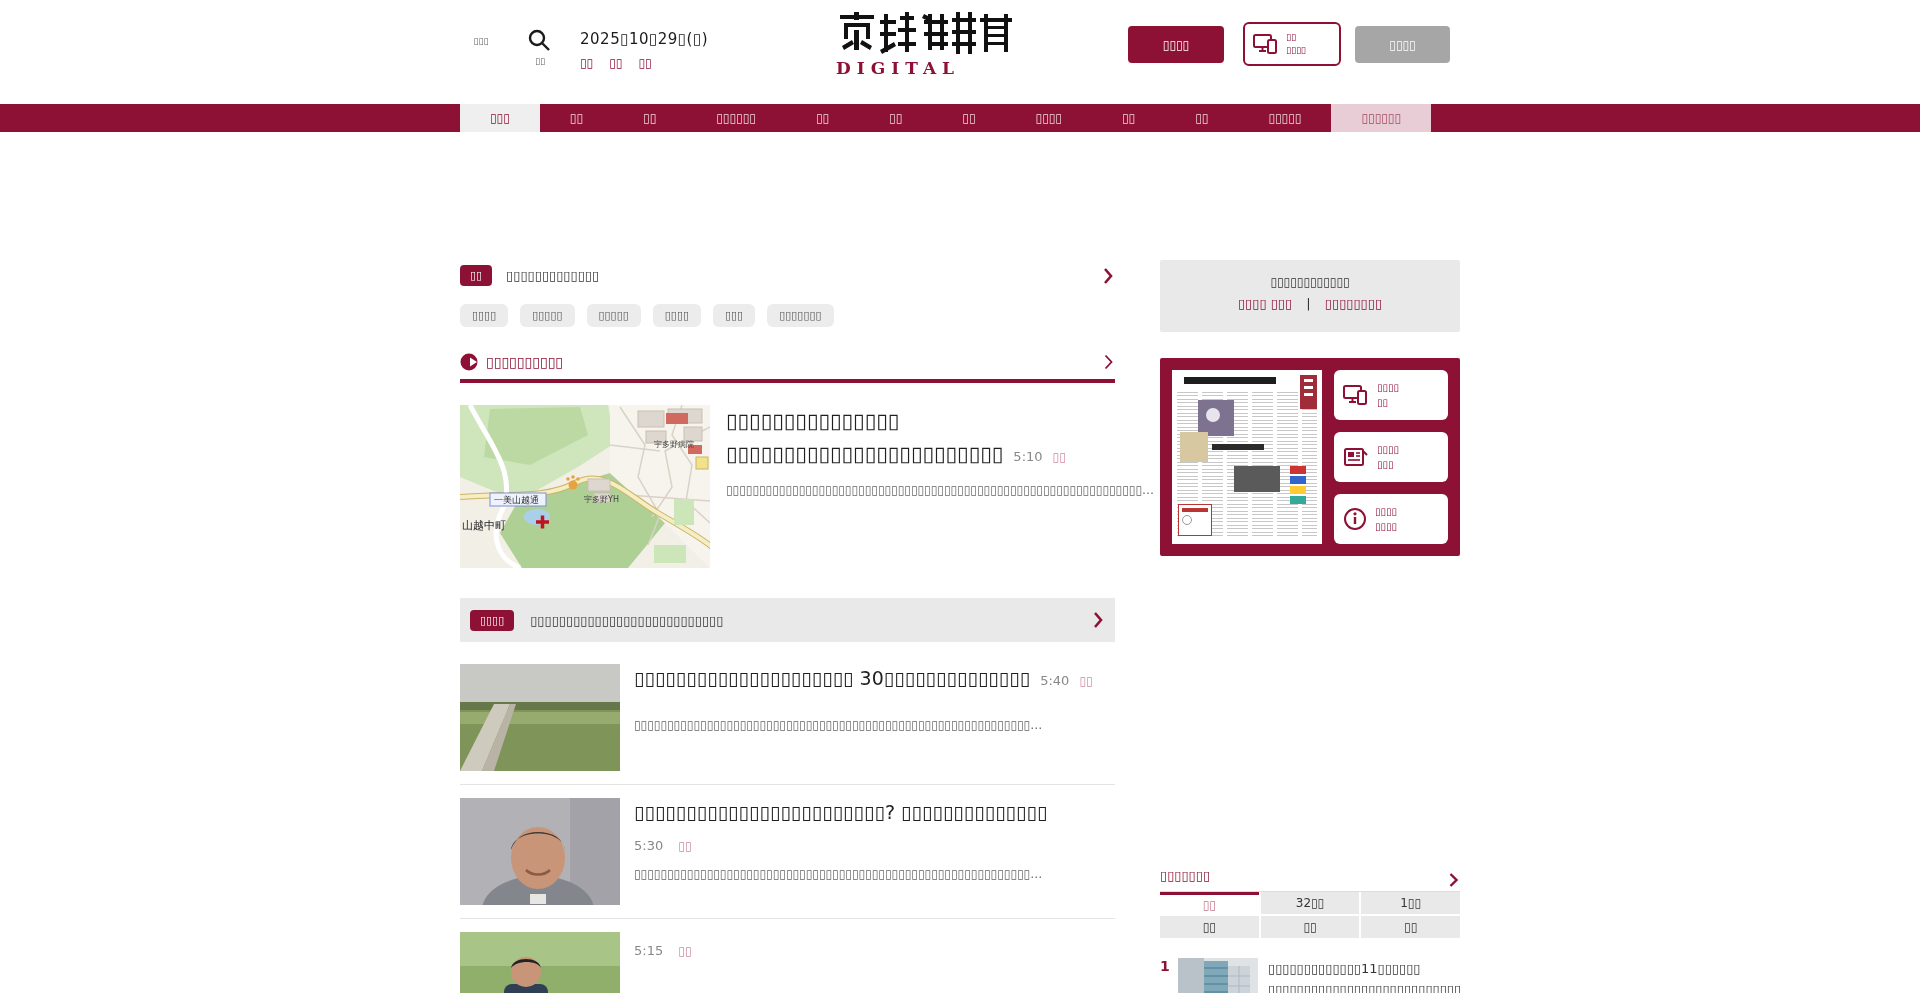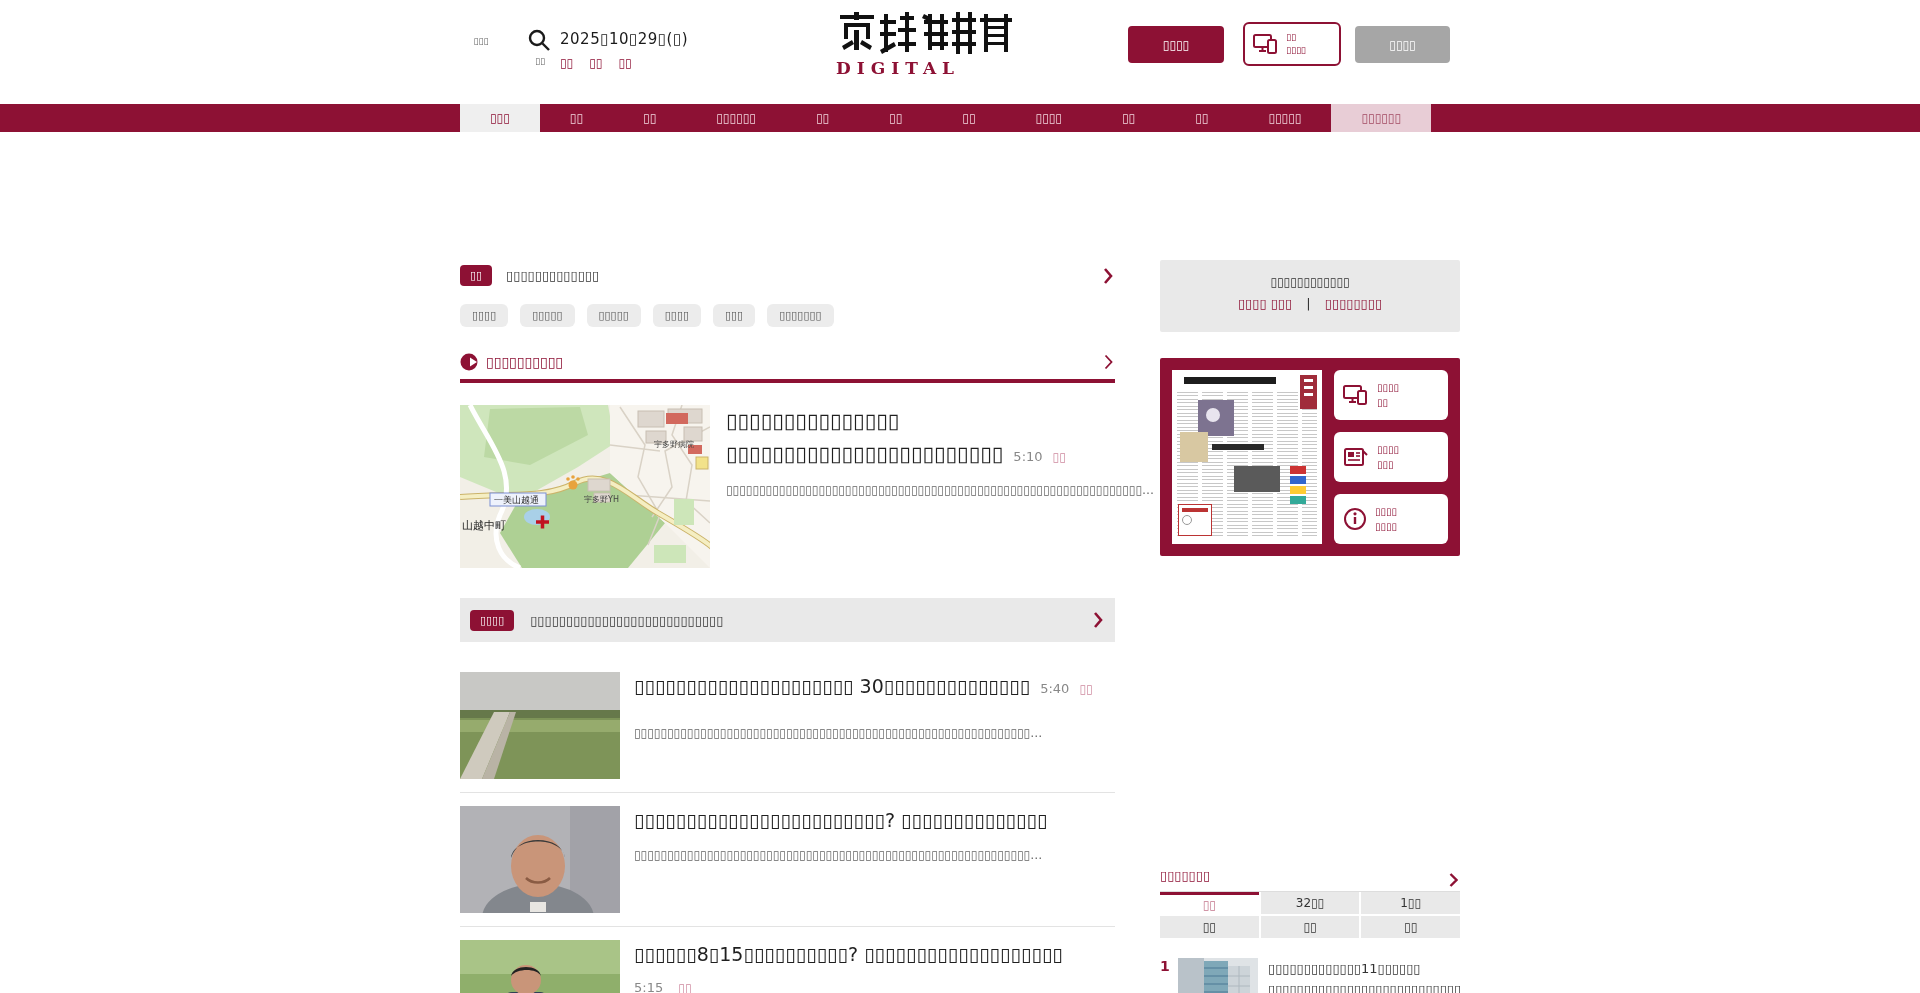--- a/index.html
+++ b/index.html
@@ -7,21 +7,21 @@
   body { position:relative; overflow:hidden; background:#fff;
          font-family:"DejaVu Sans", sans-serif; color:#222; }
   .abs { position:absolute; }
 
   
   .header { position:absolute; left:0; top:0; width:1920px; height:104px; background:#fff; }
   .menu-btn { position:absolute; left:466px; top:32px; width:30px; cursor:pointer; }
   .menu-btn .bar { height:3px; background:#1a1a1a; border-radius:2px; margin-bottom:5px; }
   .icon-label { font-size:9px; color:#666; text-align:center; margin-top:4px; }
   .search-btn { position:absolute; left:527px; top:28px; width:26px; cursor:pointer; text-align:center; }
-  .date-block { position:absolute; left:560px; top:30px; }
+  .date-block { position:absolute; left:580px; top:30px; }
   .date-text { font-size:15px; color:#1a1a1a; letter-spacing:.5px; }
   .date-links { margin-top:8px; display:flex; gap:16px; }
   .date-links a { font-size:12px; color:#8d1134; text-decoration:none; }
   .logo { position:absolute; left:836px; top:12px; width:180px; }
   .logo-sub { font-family:"DejaVu Serif", serif; font-size:17px; letter-spacing:6px;
               color:#8d1134; margin-top:4px; font-weight:bold; }
   .btn { display:flex; align-items:center; justify-content:center; font-size:12px;
          border-radius:4px; cursor:pointer; }
   .btn-subscribe { position:absolute; left:1128px; top:26px; width:96px; height:37px;
                    background:#8d1134; color:#fff; }
@@ -311,21 +311,21 @@
   <div class="banner">
     <span class="badge">▯▯▯▯</span>
     <span class="banner-text">▯▯▯▯▯▯▯▯▯▯▯▯▯▯▯▯▯▯▯▯▯▯▯▯▯▯▯</span>
     <span class="chev" style="right:12px">
       <svg width="10" height="16" viewBox="0 0 10 16">
           <polyline points="2,1 8,8 2,15" fill="none" stroke="#8d1134" stroke-width="2.6"></polyline>
         </svg>
     </span>
   </div>
 
-  <article class="article" style="margin-top:30px">
+  <article class="article" style="margin-top:22px">
     <div class="fig sm">
       <svg width="160" height="107" viewBox="0 0 160 107">
         <rect width="160" height="40" fill="#c8c8c5"></rect>
         <rect y="38" width="160" height="69" fill="#7e9458"></rect>
         <rect y="38" width="160" height="8" fill="#66784a"></rect>
         <rect y="48" width="160" height="12" fill="#96ab6d"></rect>
         <polygon points="0,107 34,40 50,40 22,107" fill="#cfcabe"></polygon>
         <polygon points="22,107 50,40 56,40 34,107" fill="#b9b3a5"></polygon>
       </svg>
     </div>
@@ -346,38 +346,41 @@
         <rect x="110" width="50" height="107" fill="#a2a2a8"></rect>
         <ellipse cx="78" cy="112" rx="56" ry="34" fill="#83878d"></ellipse>
         <ellipse cx="78" cy="60" rx="27" ry="31" fill="#c99579"></ellipse>
         <path d="M51,52 C53,30 103,30 105,52 C103,40 92,34 78,34 C64,34 55,40 51,52 Z" fill="#3a3a3a"></path>
         <path d="M66,72 C72,78 84,78 90,72" fill="none" stroke="#8a5b43" stroke-width="2.5"></path>
         <rect x="70" y="96" width="16" height="10" fill="#e8e6e2"></rect>
       </svg>
     </div>
     <div class="body" style="margin-left:14px">
       <h2 class="title-md">▯▯▯▯▯▯▯▯▯▯▯▯▯▯▯▯▯▯▯▯▯▯▯▯?  ▯▯▯▯▯▯▯▯▯▯▯▯▯▯</h2>
+      <div class="meta-row">
+        <span class="meta-time" style="margin-left:0">5:30</span>
+        <span class="meta-tag">▯▯</span>
+      </div>
       <p class="excerpt">▯▯▯▯▯▯▯▯▯▯▯▯▯▯▯▯▯▯▯▯▯▯▯▯▯▯▯▯▯▯▯▯▯▯▯▯▯▯▯▯▯▯▯▯▯▯▯▯▯▯▯▯▯▯▯▯▯▯▯▯…</p>
     </div>
   </article>
 
   <div class="divider"></div>
 
   <article class="article a-next">
     <div class="fig sm">
       <svg width="160" height="107" viewBox="0 0 160 107">
         <rect width="160" height="107" fill="#8faf6b"></rect>
         <rect width="160" height="34" fill="#a9c487"></rect>
         <rect x="44" y="52" width="44" height="55" rx="8" fill="#2f3f55"></rect>
         <circle cx="66" cy="40" r="15" fill="#c99579"></circle>
         <path d="M51,36 C53,24 79,24 81,36 C77,28 57,28 51,36 Z" fill="#222"></path>
       </svg>
     </div>
     <div class="body" style="margin-left:14px">
-      <h2 class="title-md">▯▯▯▯▯▯8▯15▯▯▯▯▯▯▯▯▯▯?  ▯▯▯▯▯▯▯▯▯▯▯▯▯▯▯▯▯▯▯</h2>
       <div class="meta-row">
         <span class="meta-time" style="margin-left:0">5:15</span>
         <span class="meta-tag">▯▯</span>
       </div>
     </div>
   </article>
 </div>
 
 <aside class="side">
 

